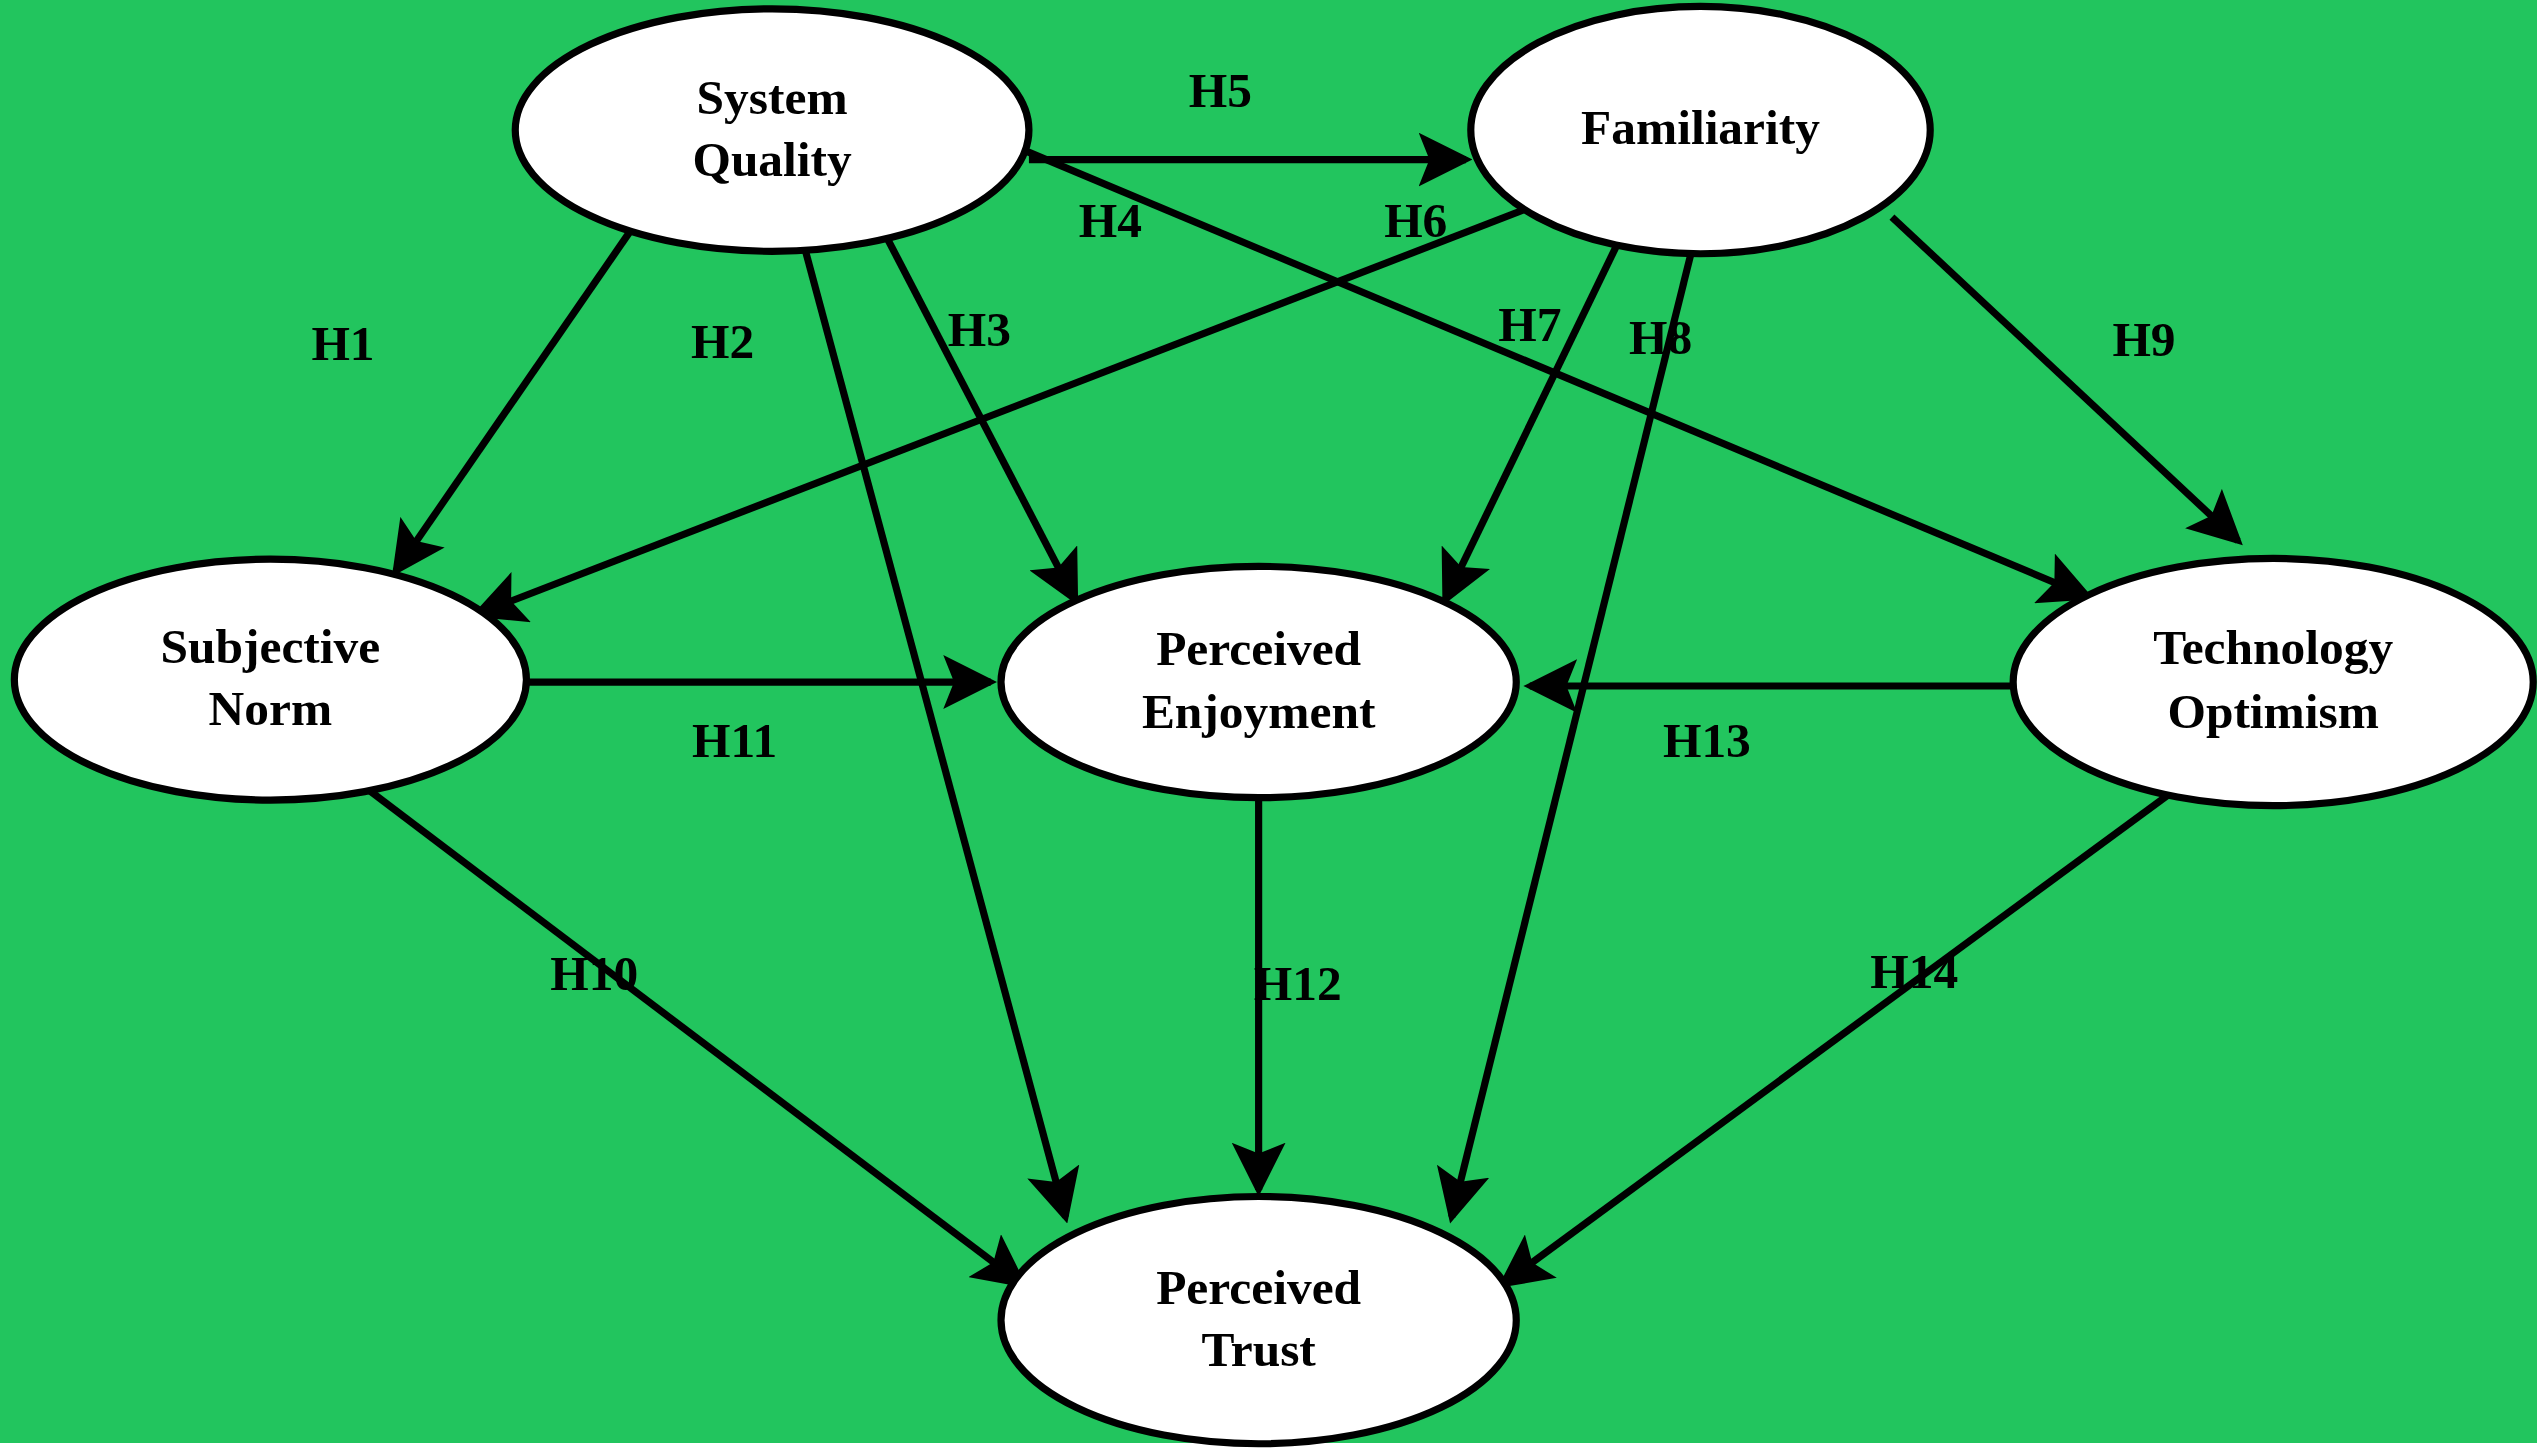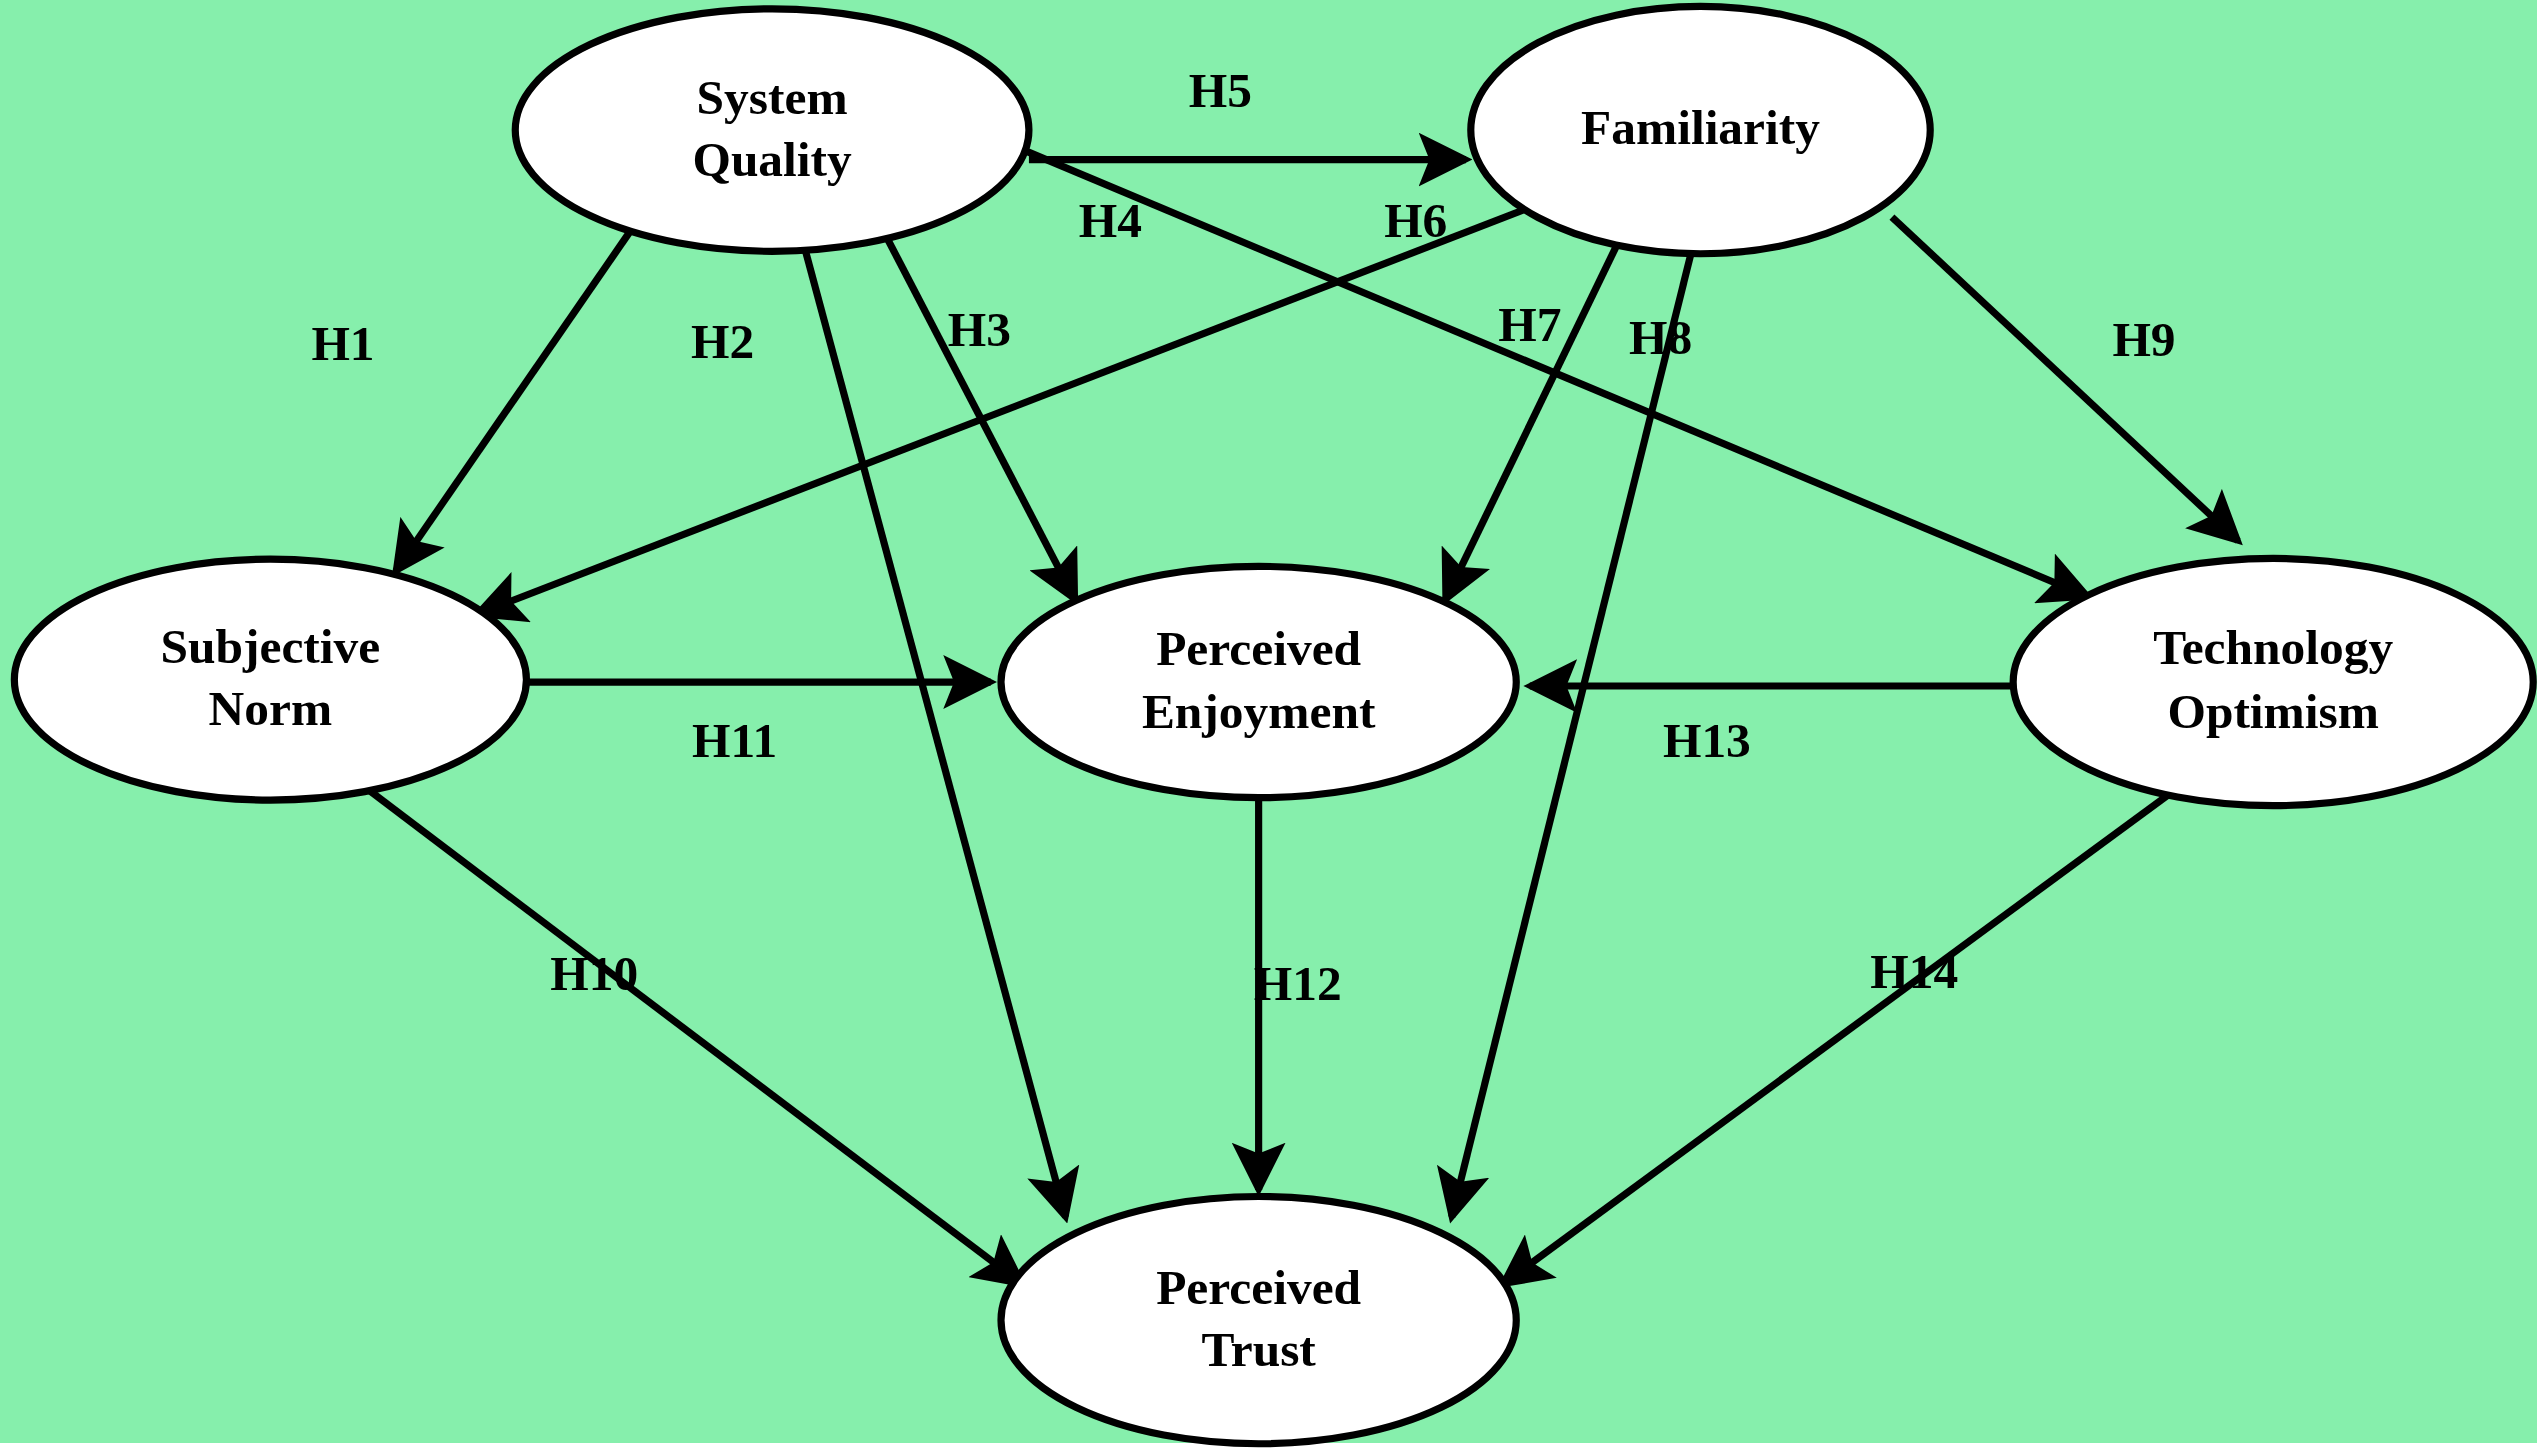--- a/index.html
+++ b/index.html
@@ -11,21 +11,21 @@
   body {
     width: 2538px;
     height: 1455px;
     font-family: "Liberation Serif", "DejaVu Serif", serif;
     overflow: hidden;
   }
   #diagram-root {
     position: relative;
     width: 2538px;
     height: 1443px;
-    background: #86efac;
+    background: #22c55e;
   }
   svg#model-svg {
     position: absolute;
     top: 0;
     left: 0;
     width: 2538px;
     height: 1455px;
     display: block;
   }
   .node-ellipse {

